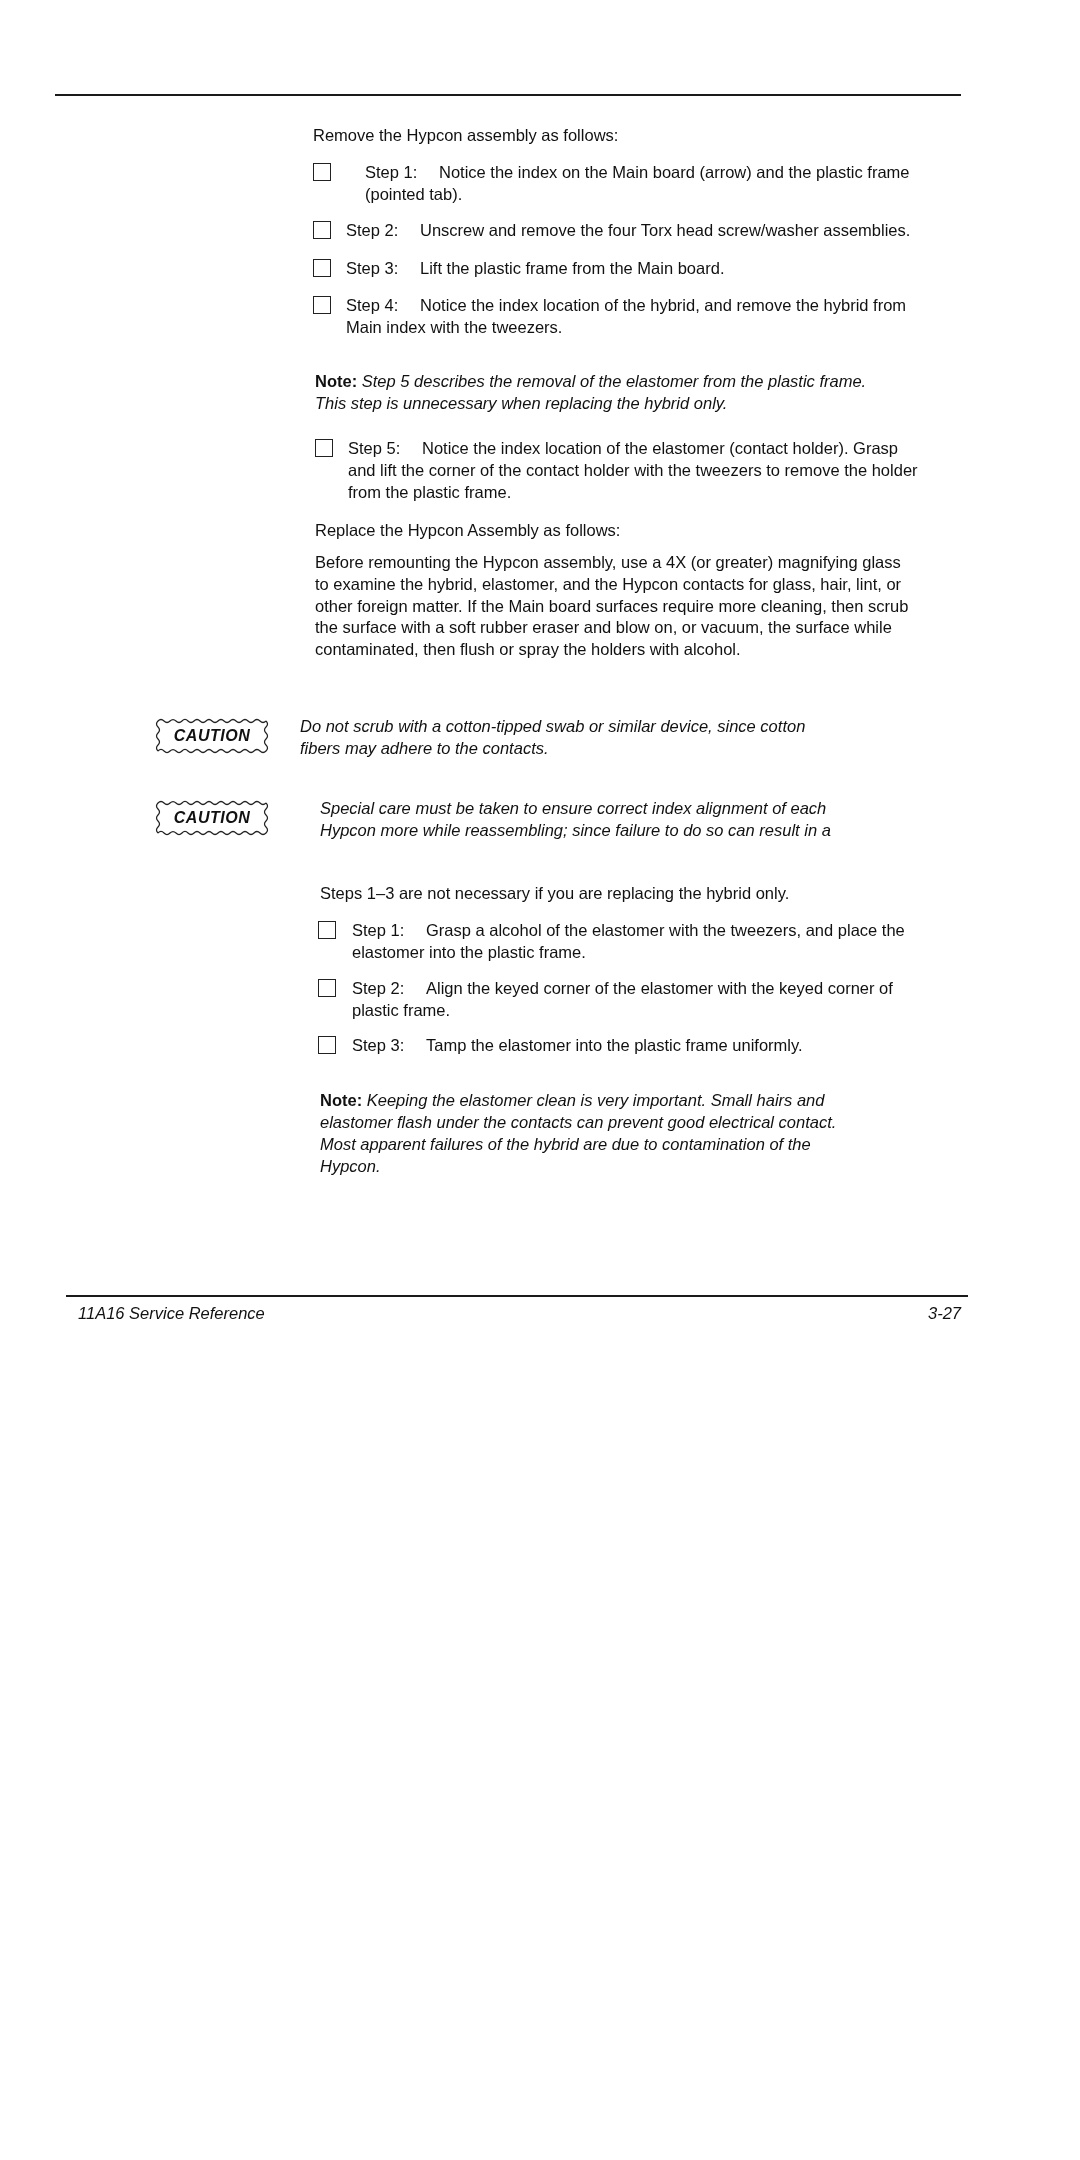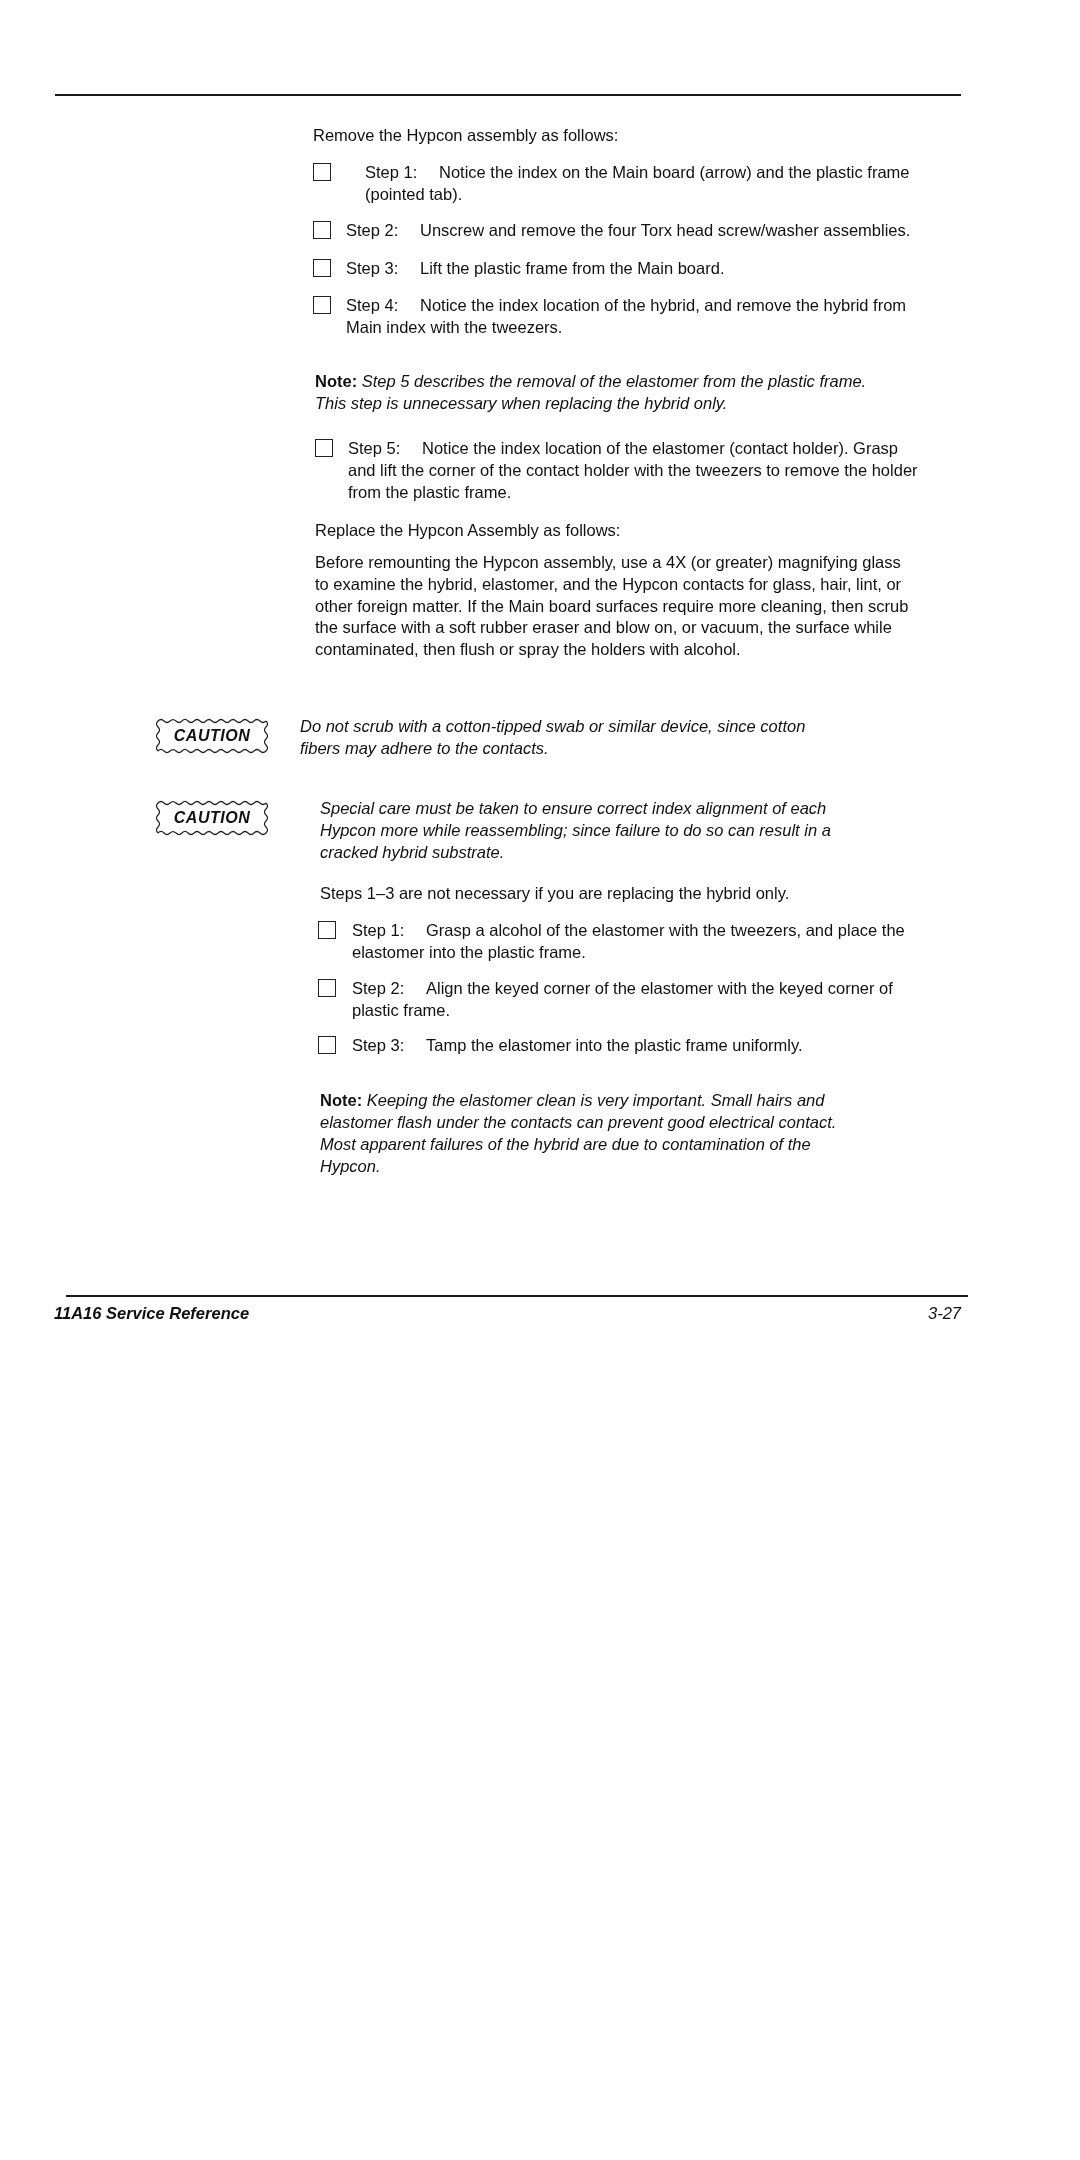--- a/index.html
+++ b/index.html
@@ -112,21 +112,20 @@
     <path d="M3,3 q3,-3 6,0 t6,0 t6,0 t6,0 t6,0 t6,0 t6,0 t6,0 t6,0 t6,0 t6,0 t6,0 t6,0 t6,0 t6,0 t6,0 t6,0 t6,0
              M3,33 q3,-3 6,0 t6,0 t6,0 t6,0 t6,0 t6,0 t6,0 t6,0 t6,0 t6,0 t6,0 t6,0 t6,0 t6,0 t6,0 t6,0 t6,0 t6,0
              M3,3 q-3,3 0,6 t0,6 t0,6 t0,6 t0,6
              M111,3 q3,3 0,6 t0,6 t0,6 t0,6 t0,6" fill="none" stroke="#222" stroke-width="1.2"></path>
   </svg>
   <div class="caution-label">CAUTION</div>
 </div>
 <div class="text it" style="left:320px; top:797px; width:640px;">
   <div>Special care must be taken to ensure correct index alignment of each</div>
   <div>Hypcon more while reassembling; since failure to do so can result in a</div>
-  <div>cracked hybrid substrate.</div>
 </div>
 
 <div class="text" style="left:320px; top:882px;">Steps 1–3 are not necessary if you are replacing the hybrid only.</div>
 
 <div>
   <div class="step" style="left:318px; top:919px;">
     <div class="cb" style="left:0; top:2px;"></div>
     <div class="step-text" style="left:34px; top:0; width:650px;">
       <div><span class="step-label">Step 1:</span><span>Grasp a alcohol of the elastomer with the tweezers, and place the</span></div>
       <div>elastomer into the plastic frame.</div>
@@ -150,14 +149,14 @@
 </div>
 
 <div class="text" style="left:320px; top:1089px; width:640px;">
   <div><span class="b">Note:</span> <span class="it">Keeping the elastomer clean is very important. Small hairs and</span></div>
   <div class="it">elastomer flash under the contacts can prevent good electrical contact.</div>
   <div class="it">Most apparent failures of the hybrid are due to contamination of the</div>
   <div class="it">Hypcon.</div>
 </div>
 
 <div class="rule" style="left:66px; top:1295px; width:902px;"></div>
-<div class="footer" style="left:54px; top:1302px;font-weight:bold;">11A16 Service Reference</div>
+<div class="footer" style="left:78px; top:1302px;">11A16 Service Reference</div>
 <div class="footer" style="left:928px; top:1302px;">3-27</div>
 
 </body></html>

